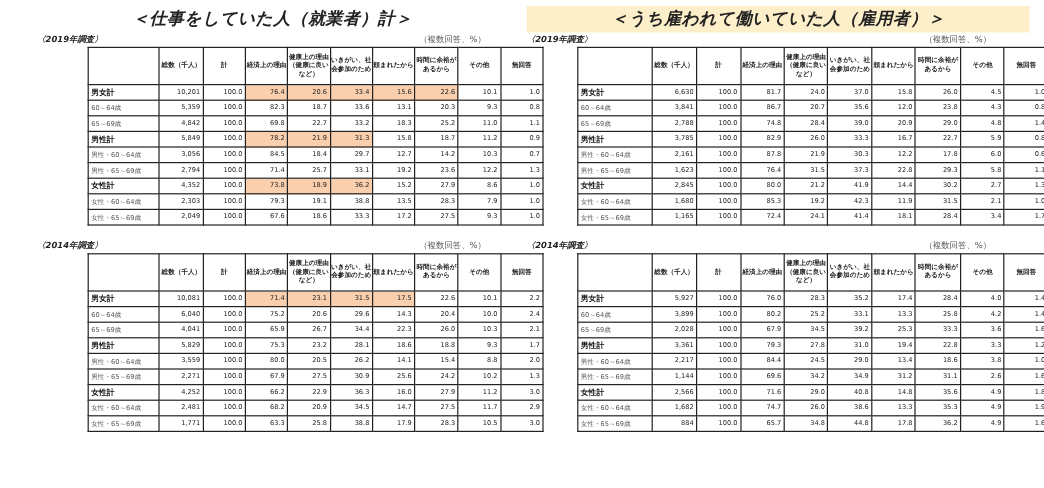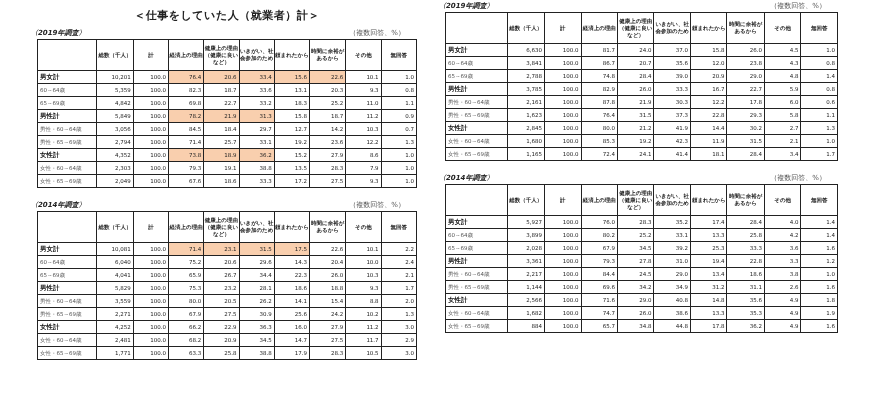--- a/index.html
+++ b/index.html
@@ -1,34 +1,34 @@
 <!DOCTYPE html>
 <html><head>
 <meta charset="utf-8">
 <style>
   html, body { margin:0; padding:0; background:#ffffff; }
   body { width:870px; height:407px; position:relative; overflow:hidden;
          font-family:"DejaVu Sans", sans-serif; color:#222; }
   .panel { position:absolute; top:0; }
   .panel.left { left:37px; width:380px; }
   .panel.right { left:445px; width:393px; }
-  .banner { height:22px; line-height:22px; text-align:center; font-size:11px; font-weight:bold; letter-spacing:0.5px; margin-top:5px; }
+  .banner { height:22px; line-height:22px; text-align:center; font-size:14px; font-weight:bold; letter-spacing:0.5px; margin-top:5px;font-style:italic; }
   .banner.hl { background:#fcefc9; margin-left:-6px; margin-right:-20px; }
   .sub { position:relative; height:11px; font-size:7px; margin-top:1px; }
   .sub .year { position:absolute; left:-6px; top:0; font-weight:bold;font-style:italic; }
   .sub .unit { position:absolute; right:12px; top:0; color:#555;margin-left:44px; }
   table { border-collapse:collapse; table-layout:fixed; width:100%; }
   th, td { border:1px solid #222; font-size:5.5px; padding:0; }
   th { height:30px; font-weight:bold; text-align:center; line-height:7px; background:#fff; }
   td { height:12px; text-align:right; padding-right:2px; }
   td.lbl { text-align:left; padding-left:2px; color:#555; }
   tr.grp td { border-top:1.6px solid #111; }
   tr.grp td.lbl { font-weight:bold; color:#111; font-size:6.5px; }
   td.hl { background:#f9cfae; }
-  table { border:1.5px solid #111; }
+  table { border:1.5px solid #111;margin-left:36px; }
   .block2 { margin-top:12px; }
 </style>
 </head>
 <body>
 
 <div class="panel left">
   <div class="banner">＜仕事をしていた人（就業者）計＞</div>
   <div class="block">
       <div class="sub">
         <span class="year">〈2019年調査〉</span>
@@ -313,20 +313,21 @@
             <td class="num">28.3</td>
             <td class="num">10.5</td>
             <td class="num">3.0</td>
           </tr>
         </tbody>
       </table>
     </div>
 </div>
 
 <div class="panel right">
+  <div class="banner hl">＜うち雇われて働いていた人（雇用者）＞</div>
   <div class="block">
       <div class="sub">
         <span class="year">〈2019年調査〉</span>
         <span class="unit">（複数回答、%）</span>
       </div>
       <table>
         <colgroup>
           <col style="width:59px">
           <col style="width:36px">
           <col style="width:35px">

